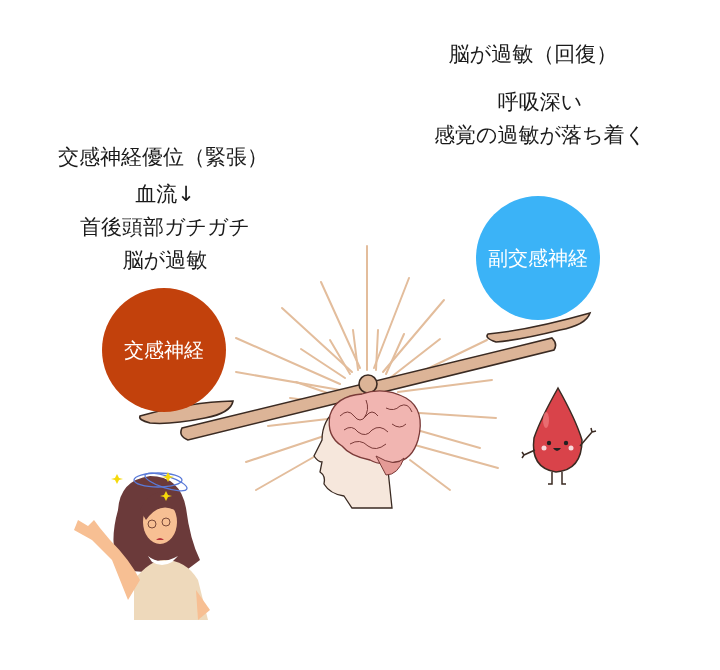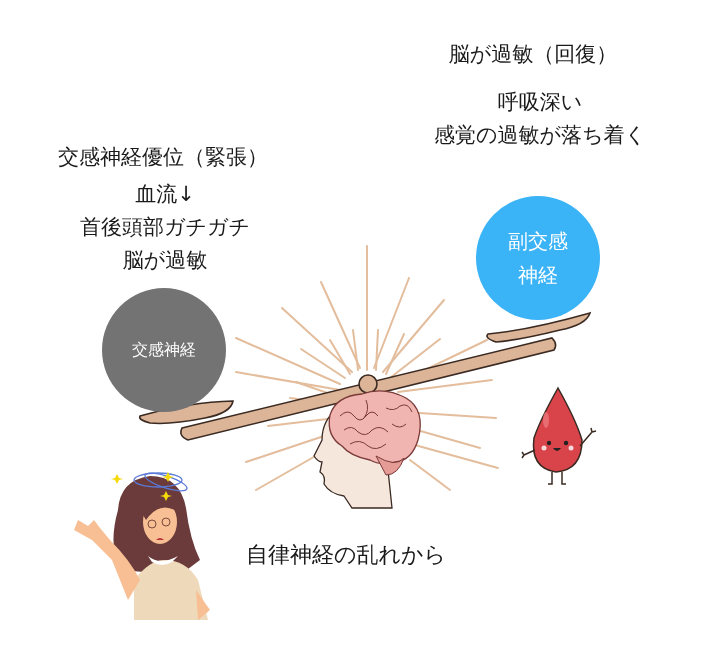--- a/index.html
+++ b/index.html
@@ -3,21 +3,21 @@
 <meta charset="utf-8">
 <style>
   html, body { margin:0; padding:0; }
   body { width:720px; height:670px; background:#ffffff; position:relative; overflow:hidden;
          font-family:"DejaVu Sans","Liberation Sans",sans-serif; color:#1a1a1a; }
   .abs { position:absolute; }
   .txt { text-align:center; white-space:nowrap; }
   .heading { font-size:21px; }
   .line { font-size:21px; line-height:33px; }
   .circle { border-radius:50%; display:flex; align-items:center; justify-content:center;
-            flex-direction:column; color:#ffffff; text-align:center; }
+            flex-direction:row; color:#ffffff; text-align:center; }
   .circle span { display:block; line-height:34px; }
   svg { position:absolute; left:0; top:0; }
 </style>
 </head>
 <body>
 
 <svg width="720" height="670" viewBox="0 0 720 670">
 
   <g stroke="#e3bd9c" stroke-width="2" stroke-linecap="round">
     <line x1="367" y1="370" x2="367" y2="246"></line>
@@ -121,19 +121,18 @@
   <div class="line">血流↓</div>
   <div class="line">首後頭部ガチガチ</div>
   <div class="line">脳が過敏</div>
 </div>
 
 <div class="abs circle" style="left:476px; top:196px; width:124px; height:124px; background:#3bb3f7; font-size:20px;">
   <span>副交感</span>
   <span>神経</span>
 </div>
 
-<div class="abs circle" style="left:102px; top:288px; width:124px; height:124px; background:#737373; font-size:16px;">
+<div class="abs circle" style="left:102px; top:288px; width:124px; height:124px; background:#c2410c; font-size:20px;">
   <span>交感神経</span>
 </div>
 
 <div class="abs" style="left:246px; top:538px; font-size:22px; line-height:34px; white-space:nowrap;">
-  <div>自律神経の乱れから</div>
 </div>
 
 </body></html>

